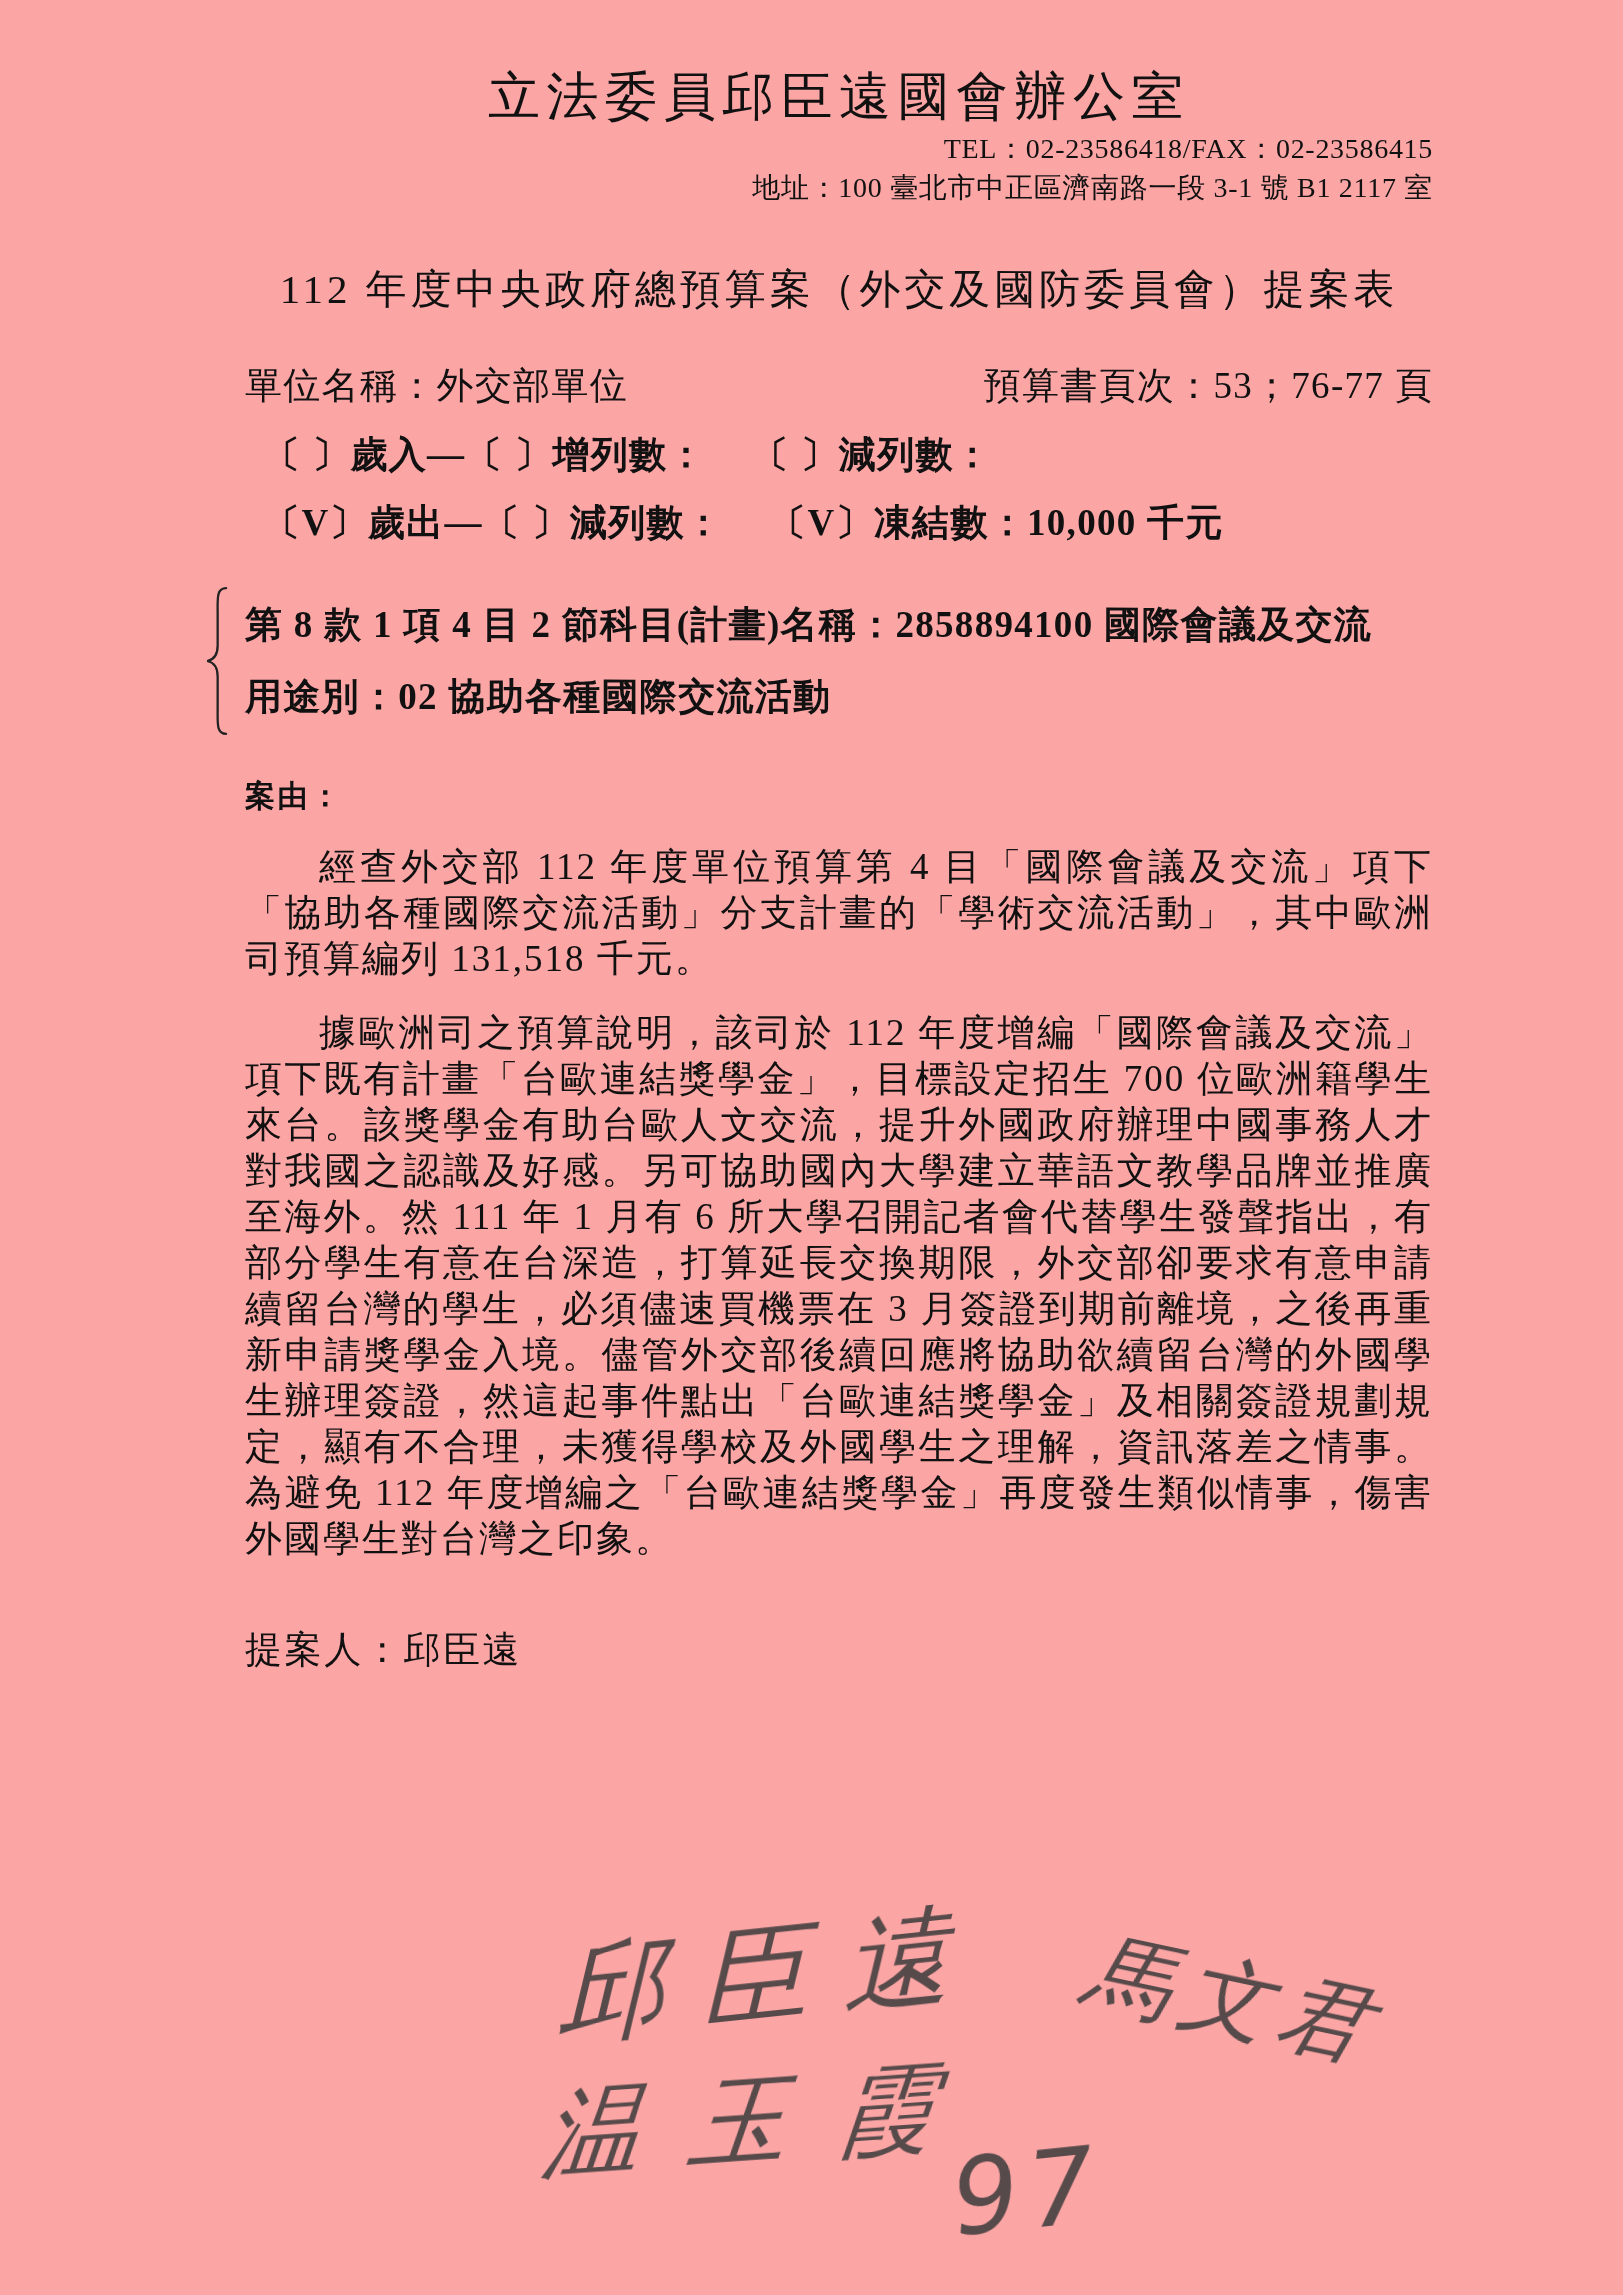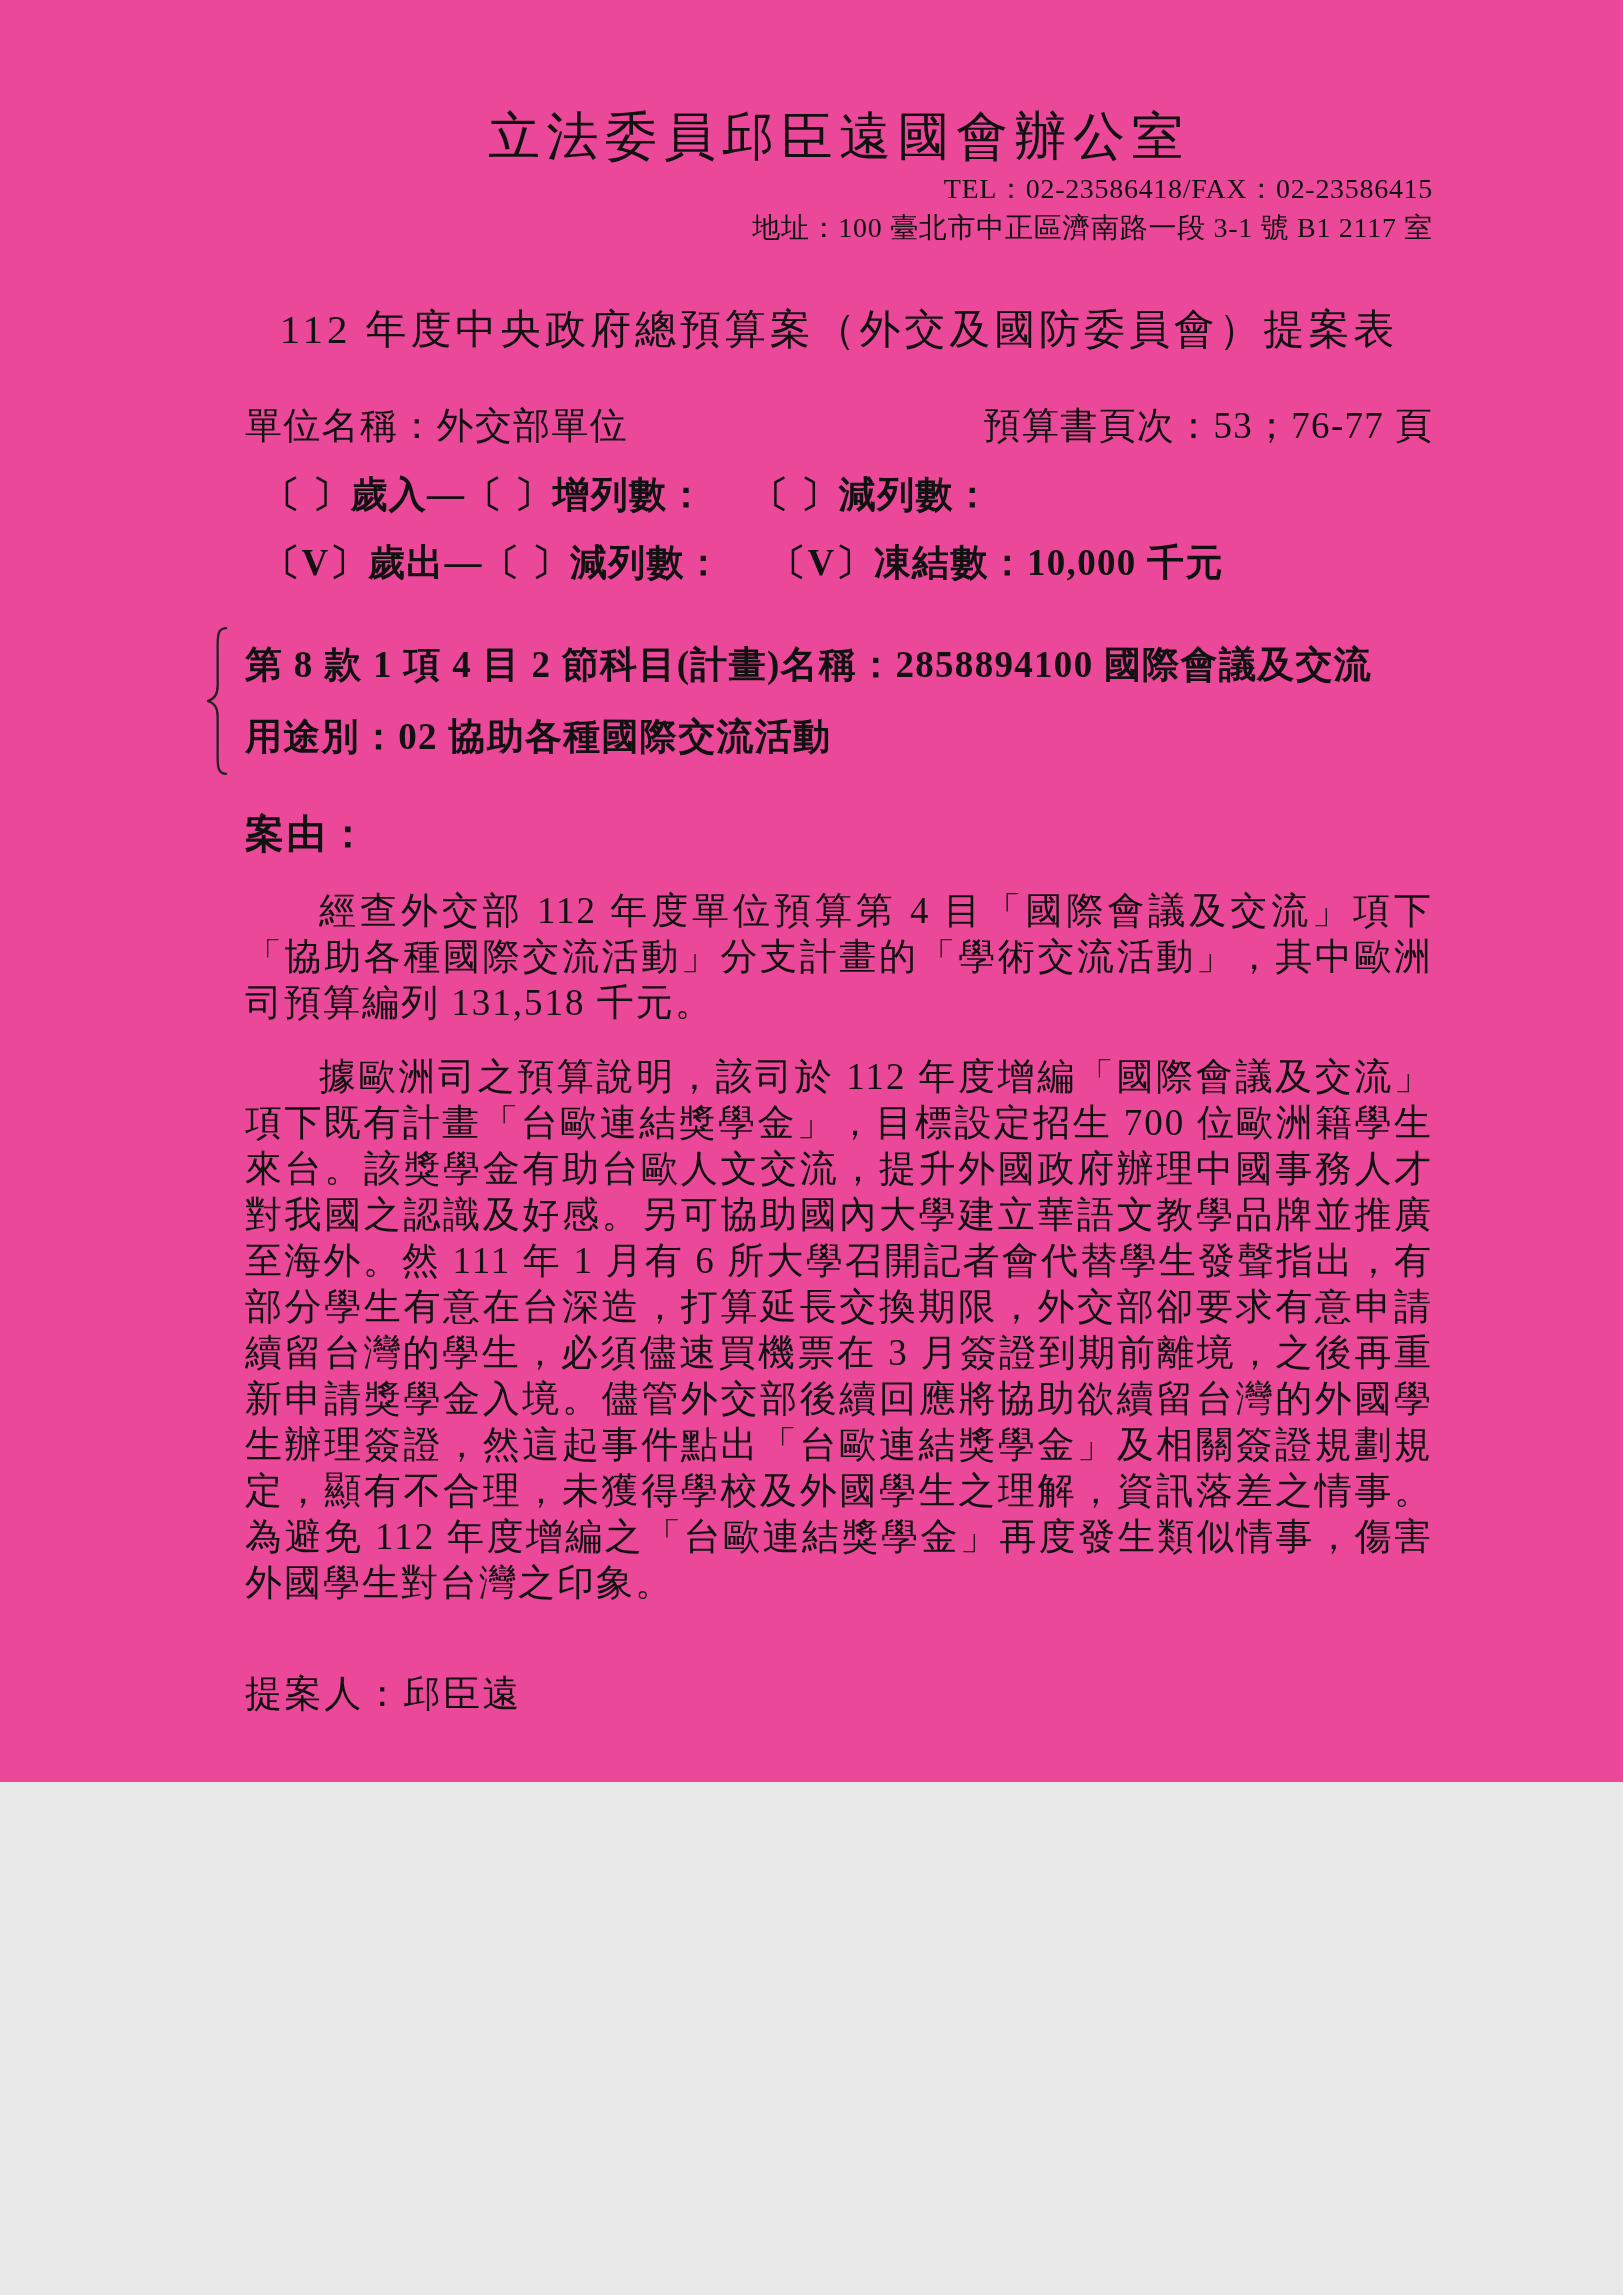--- a/index.html
+++ b/index.html
@@ -1,25 +1,25 @@
 <!DOCTYPE html>
 <html style="font-size:10.5px"><head>
 <meta charset="utf-8">
 <style>
   html, body { margin: 0; padding: 0; background: #e8e8e8; }
   .page {
     position: relative;
     width: 1623px;
-    height: 1782px;
+    height: 2295px;
     margin: 0 auto;
-    background: #ec4899;
+    background: #fca5a5;
     color: #111111;
     font-family: "Liberation Serif", "DejaVu Serif", serif;
     box-sizing: border-box;
-    padding: 108px 190px 0 245px;
+    padding: 68px 190px 0 245px;
     overflow: hidden;
   }
   .content { position: relative; }
 
   
   .office-name {
     margin: 0;
     font-size: 52px;
     font-weight: 500;
     letter-spacing: 6.5px;
@@ -76,23 +76,23 @@
   .left-brace {
     position: absolute;
     left: -41px;
     top: -3.9px;
     width: 26px;
     height: 152px;
   }
 
   
   .case-heading {
-    font-size: 39px;
+    font-size: 30px;
     font-weight: 700;
-    margin-top: 34px;
+    margin-top: 43px;
     letter-spacing: 2.6px;
   }
   .case-paragraph {
     font-size: 37px;
     line-height: 46px;
     letter-spacing: 2px;
     text-align: justify;
     text-indent: 2em;
     margin: 27.5px 0 0 0;
   }

